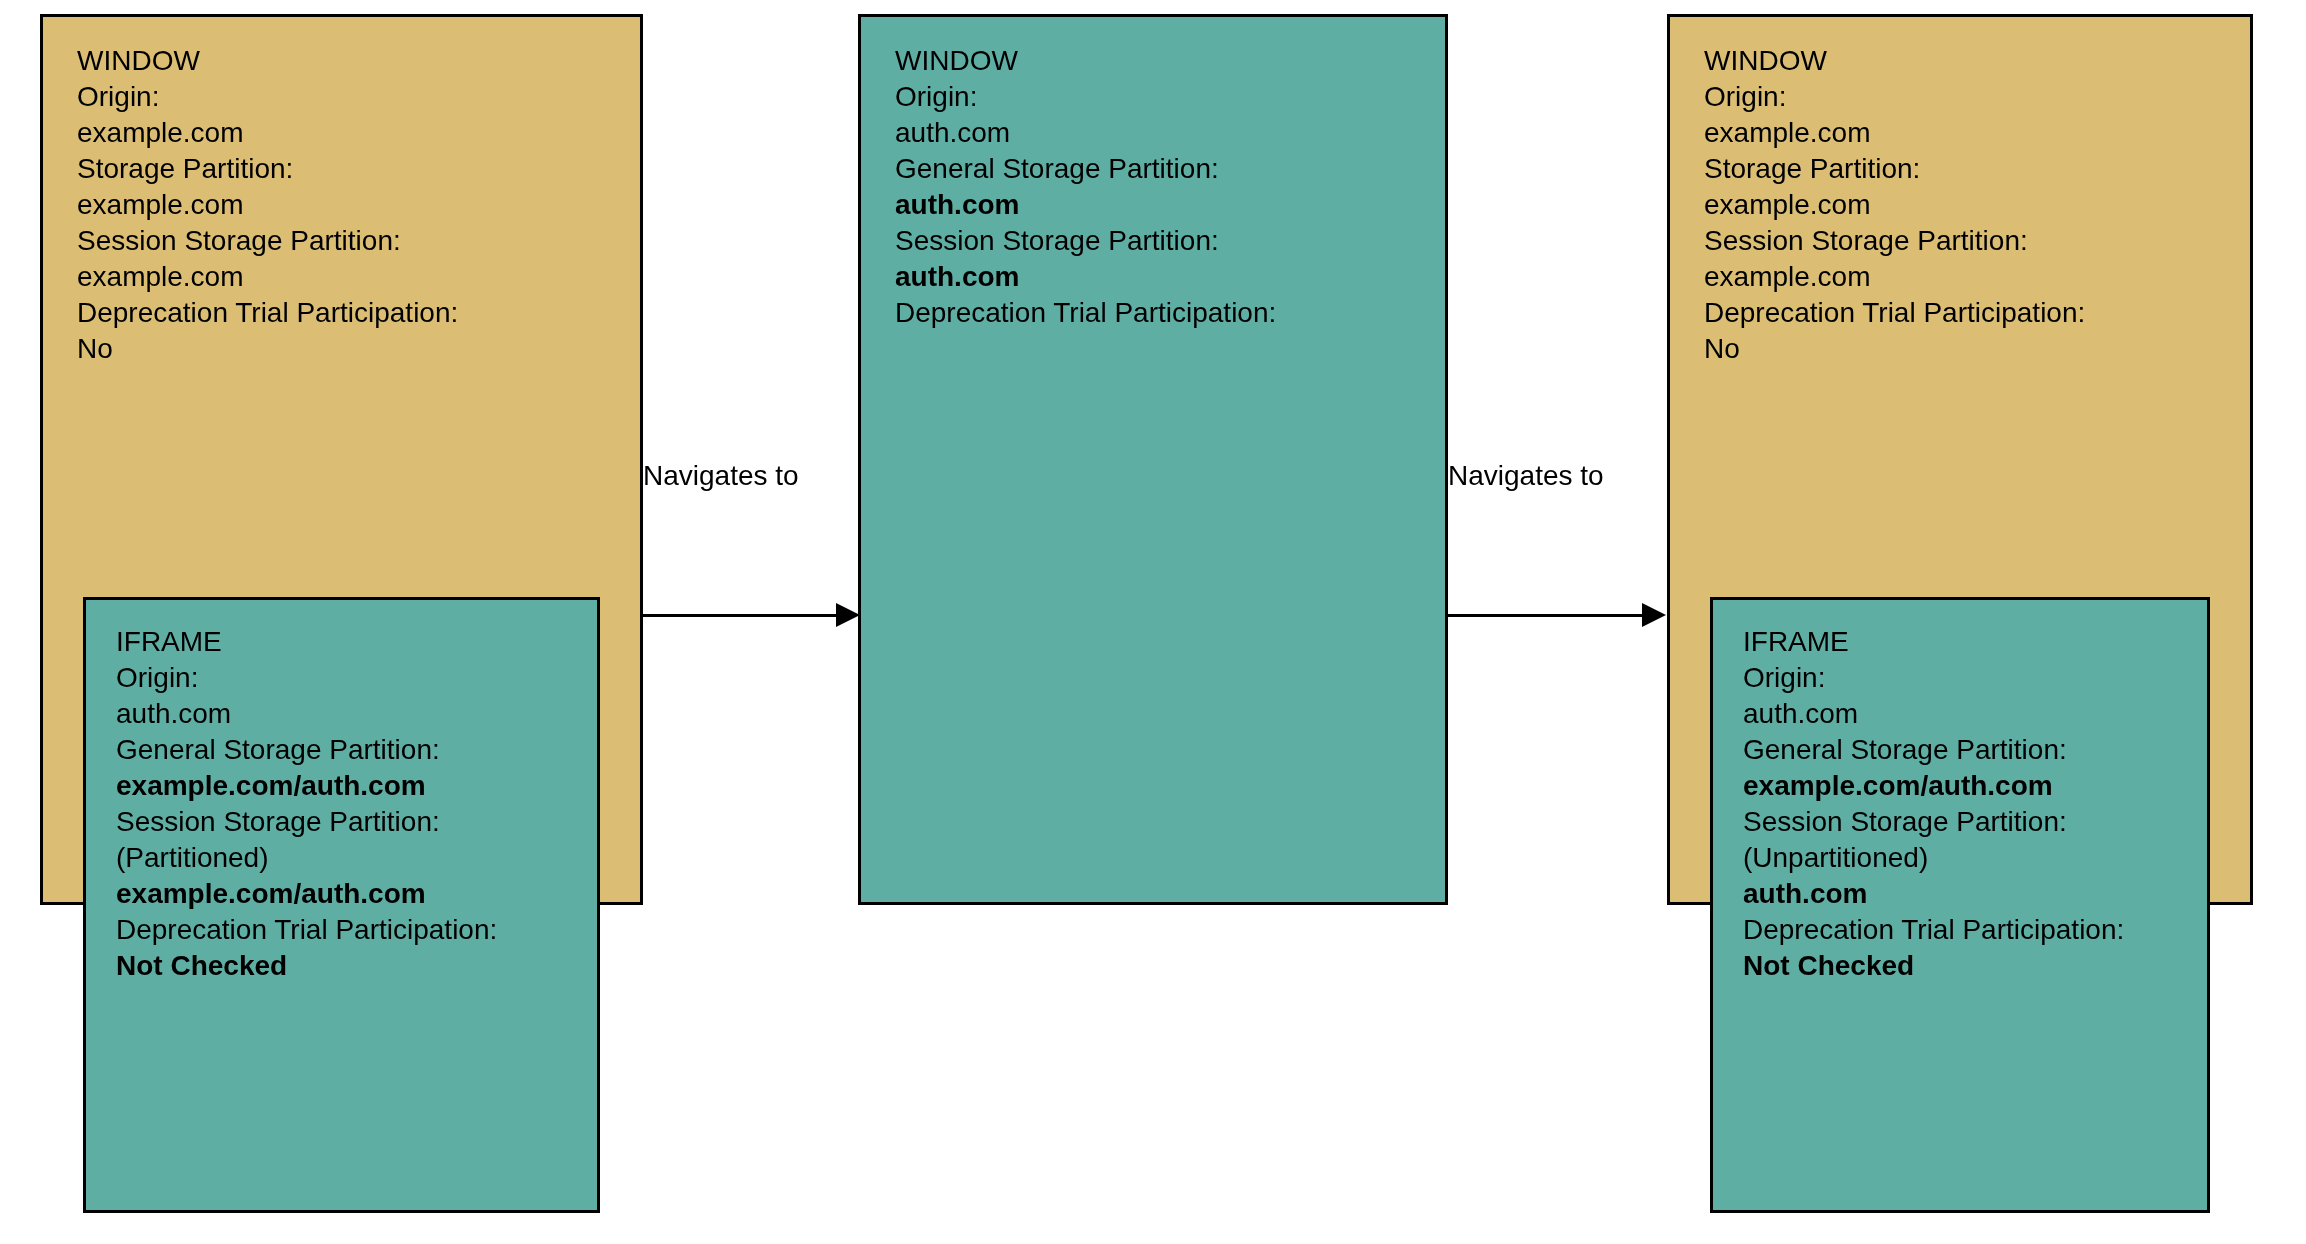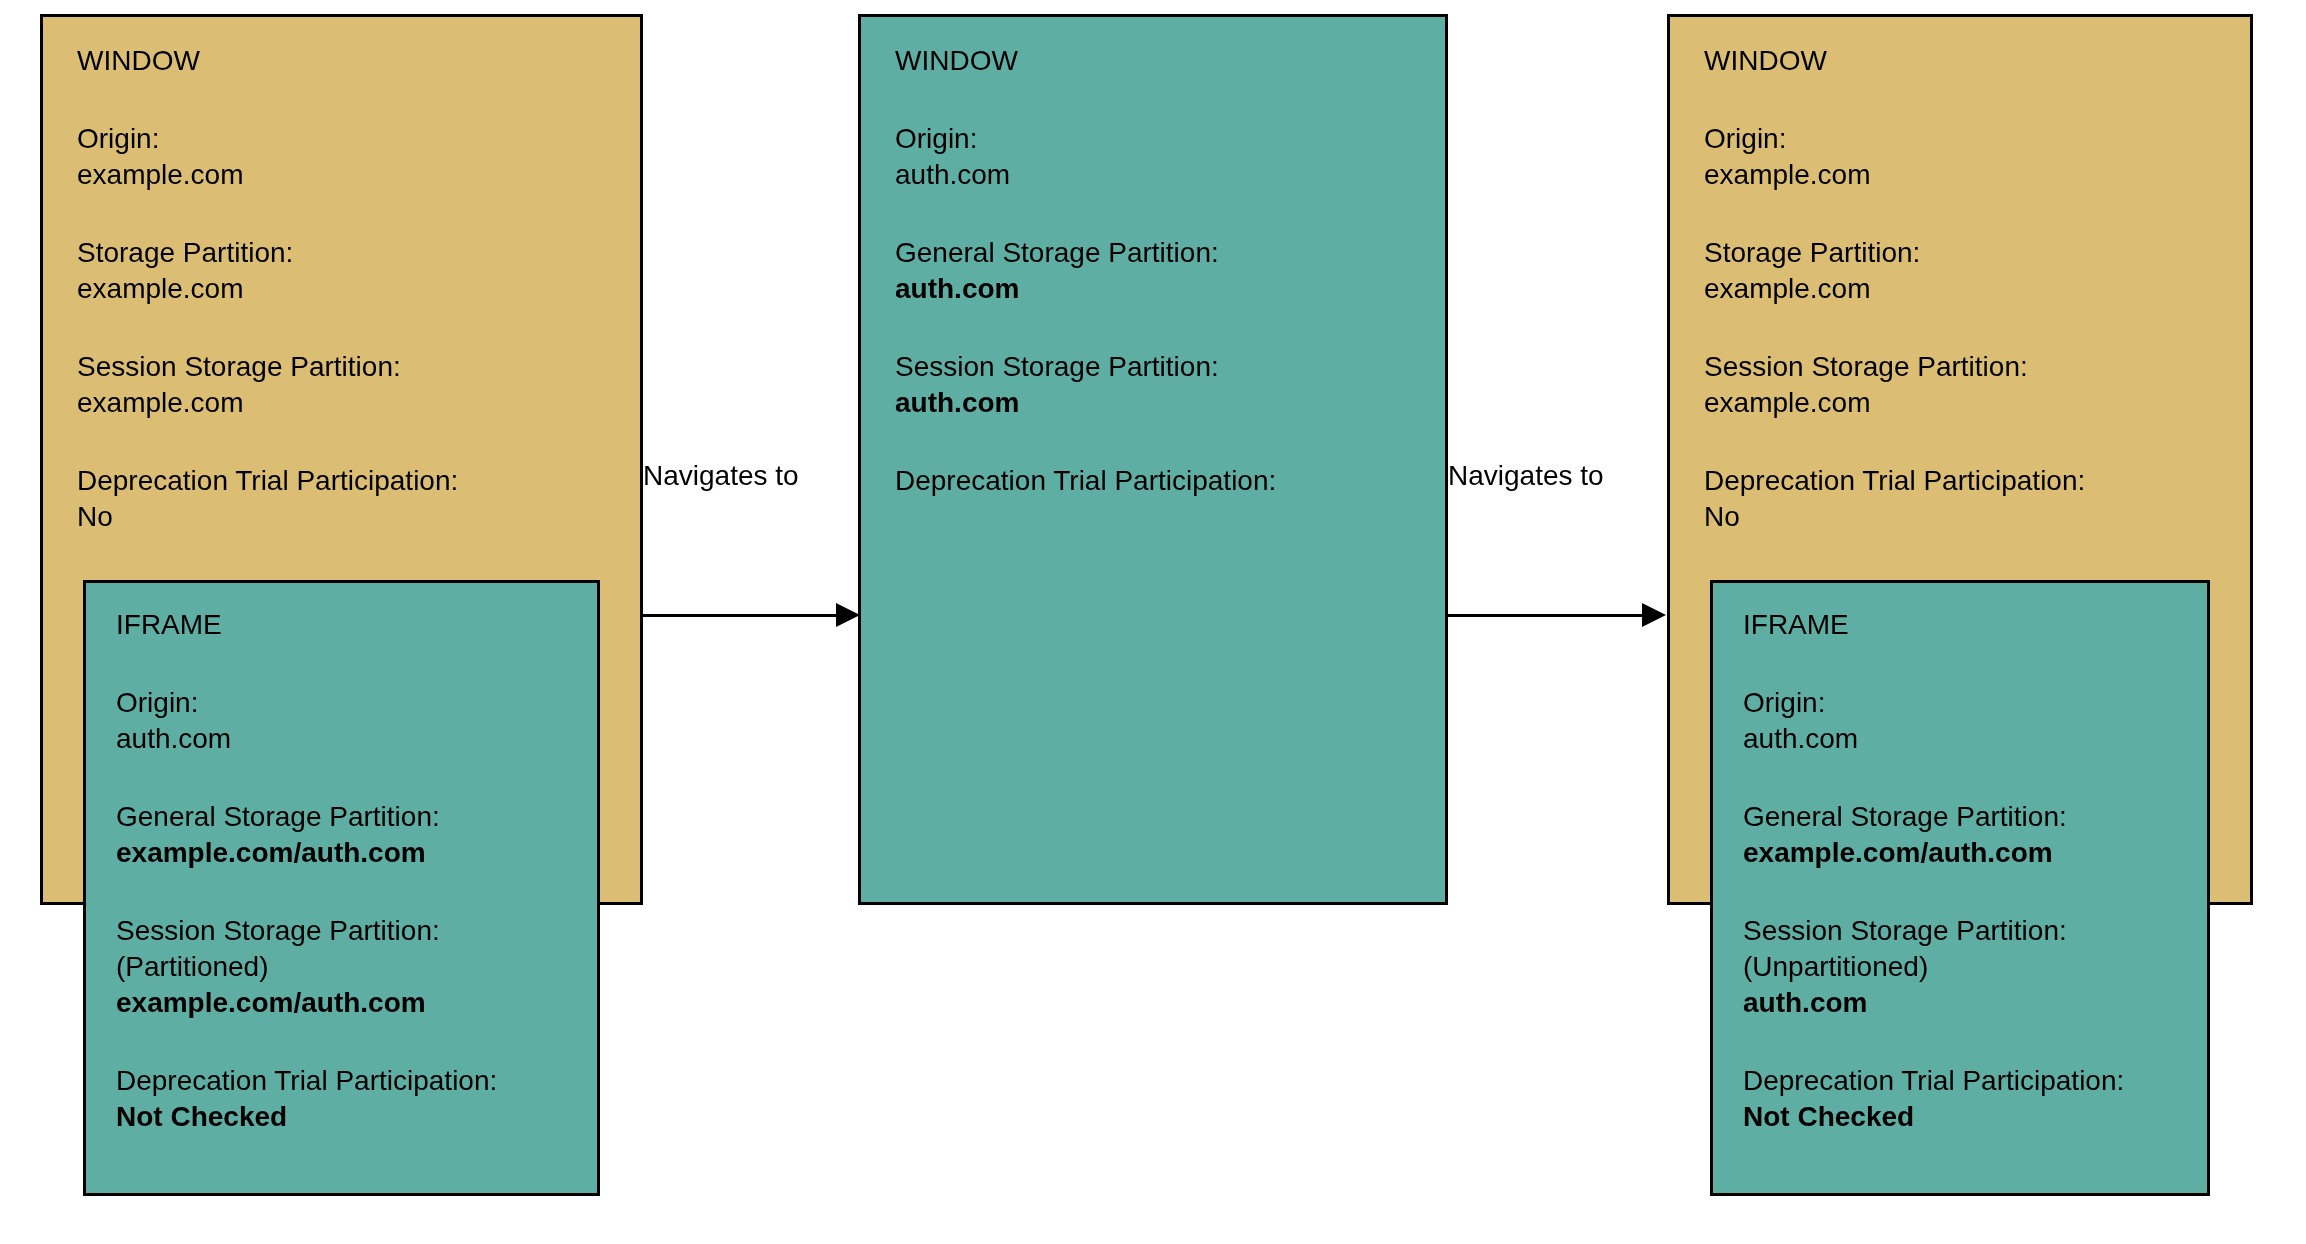--- a/index.html
+++ b/index.html
@@ -27,27 +27,27 @@
     background:var(--window-fill);
     padding:26px 34px 0 34px;
     font-size:28px;
     line-height:36px;
   }
   .window-box.teal{background:var(--iframe-fill);}
   .col1{left:40px;width:603px;}
   .col2{left:858px;width:590px;}
   .col3{left:1667px;width:586px;}
   .box-title{white-space:nowrap;}
-  .field{margin-top:42px;}
+  .field{}
   .field div{white-space:nowrap;}
   .bold{font-weight:bold;}
   .iframe-box{
     position:absolute;
     left:40px;right:40px;
-    top:563px;height:616px;
+    top:580px;height:616px;
     border:3px solid var(--border);
     background:var(--iframe-fill);
     padding:24px 28px 0 30px;
   }
   .arrow-line{
     position:absolute;
     top:614px;height:3px;
     background:var(--border);
   }
   .arrow-line.a1{left:643px;width:196px;}

